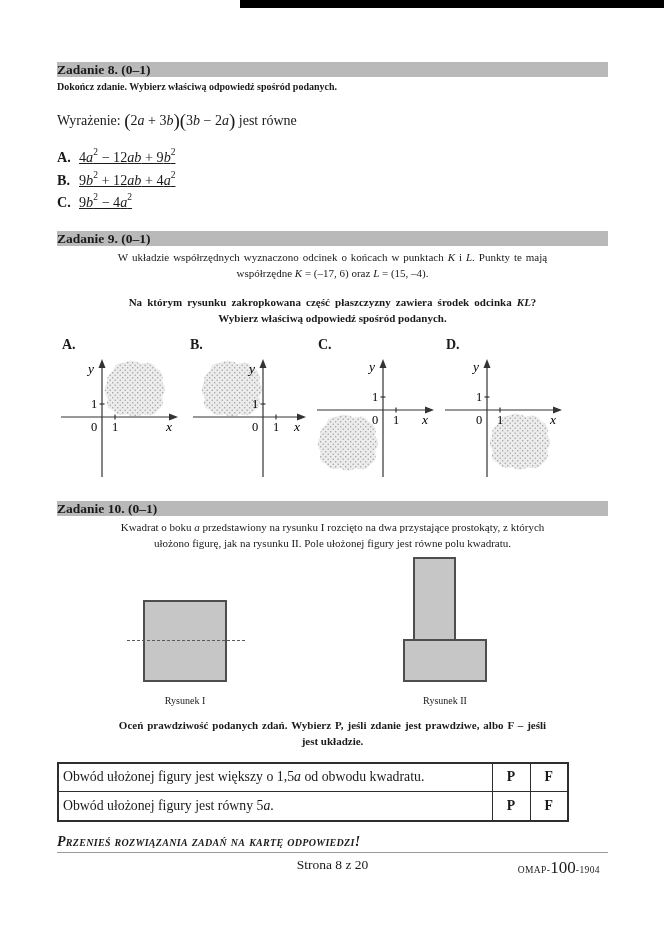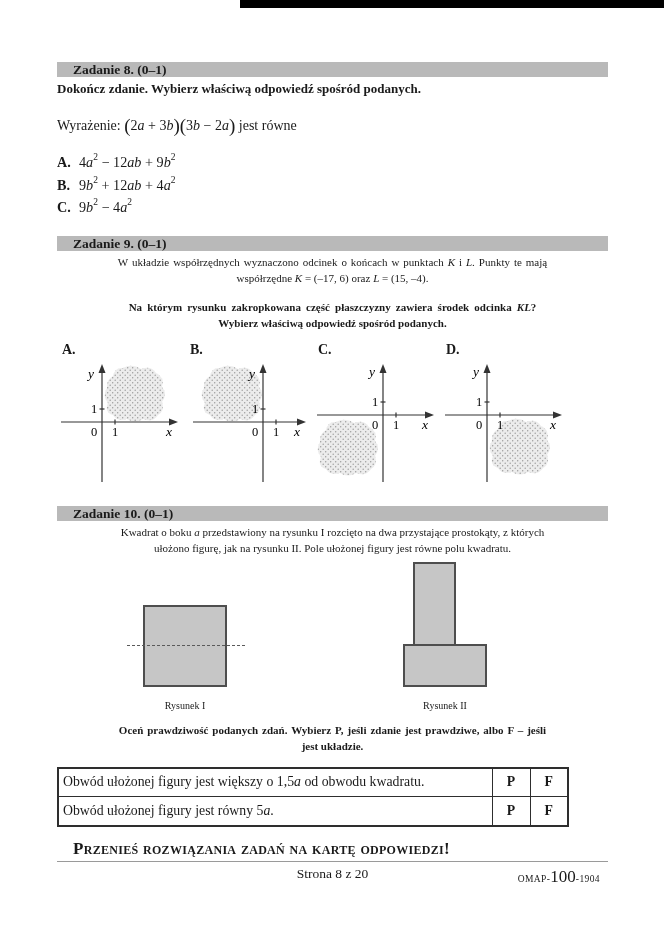--- a/index.html
+++ b/index.html
@@ -1,35 +1,35 @@
 <!DOCTYPE html>
 <html><head>
 <meta charset="utf-8">
 <style>
   * { margin:0; padding:0; box-sizing:border-box; }
   body { background:#fff; font-family:"Liberation Serif", serif; color:#1a1a1a; }
   #page { position:relative; width:664px; height:938px; background:#ffffff; overflow:hidden; }
   #scanbar { position:absolute; left:240px; top:0; width:424px; height:8px; background:#000; }
   .content { position:absolute; left:57px; top:0; width:551px; }
 
-  .taskbar { height:15px; background:#b9b9b9; font-weight:bold; font-size:13.5px; line-height:15px; padding-left:16px; }
+  .taskbar { height:15px; background:#b9b9b9; font-weight:bold; font-size:13.5px; line-height:15px; padding-left:0; }
   #z8bar { margin-top:62px; }
-  .boldp { font-weight:bold; font-size:13px; }
+  .boldp { font-weight:bold; font-size:10px; }
   #z8instr { margin-top:4px; }
 
   #exprline { margin-top:17px; font-size:14px; height:24px; line-height:24px; }
   .mi { font-style:italic; font-family:"Liberation Serif", serif; }
   .big { font-size:19px; font-weight:400; vertical-align:-2px; }
   sup { font-size:9.5px; line-height:0; position:relative; top:-1px; }
   .nw { white-space:nowrap; }
   .ws1 { word-spacing:1.2px; }
   .ws2 { word-spacing:2.4px; }
 
   #options { list-style:none; margin-top:13px; }
-  #options li { line-height:22.5px; font-size:14.2px; }
+  #options li { line-height:22.5px; font-size:14.2px;text-decoration:underline; }
   .optletter { font-weight:bold; display:inline-block; min-width:22px; }
 
   #z9bar { margin-top:17px; }
   .para { font-size:11px; line-height:16.5px; text-align:center; }
   #z9intro { margin-top:3px; }
   #z9q { margin-top:12px; }
   .para.bold { font-weight:bold; }
 
   #optletters { margin-top:10px; display:flex; }
   #optletters div { width:128px; font-weight:bold; font-size:14px; padding-left:5px; }
@@ -50,21 +50,21 @@
   #fig1label { left:86px; width:84px; text-align:center; }
   #fig2label { left:346px; width:84px; text-align:center; }
 
   #ocen { margin-top:10px; }
   #pftable { margin-top:12px; width:512px; border-collapse:collapse; }
   #pftable td { border:1.4px solid #2e2e2e; height:29px; font-size:13.8px; vertical-align:middle; }
   #pftable { border:2px solid #2e2e2e; }
   #pftable td.stmt { padding-left:4px; }
   #pftable td.pf { width:38px; text-align:center; font-weight:bold; }
 
-  #notice { margin-top:12px; font-weight:700; font-variant:small-caps; font-size:17px; letter-spacing:0.3px;margin-left:16px; }
+  #notice { margin-top:12px; font-style:italic; font-weight:700; font-variant:small-caps; font-size:14px; letter-spacing:0.3px; }
   #footrule { margin-top:2px; border-top:1px solid #9a9a9a; height:0; }
   #pageline { position:relative; margin-top:4px; height:16px; }
   #pagenum { position:absolute; left:0; width:100%; text-align:center; font-size:13.5px; }
   #doccode { position:absolute; right:8px; top:1px; font-size:9.5px; letter-spacing:0.4px; }
   #doccode .md { font-size:17px; letter-spacing:0; }
   #doccode .sm { font-size:9.5px; }
 </style>
 </head>
 <body>
 

